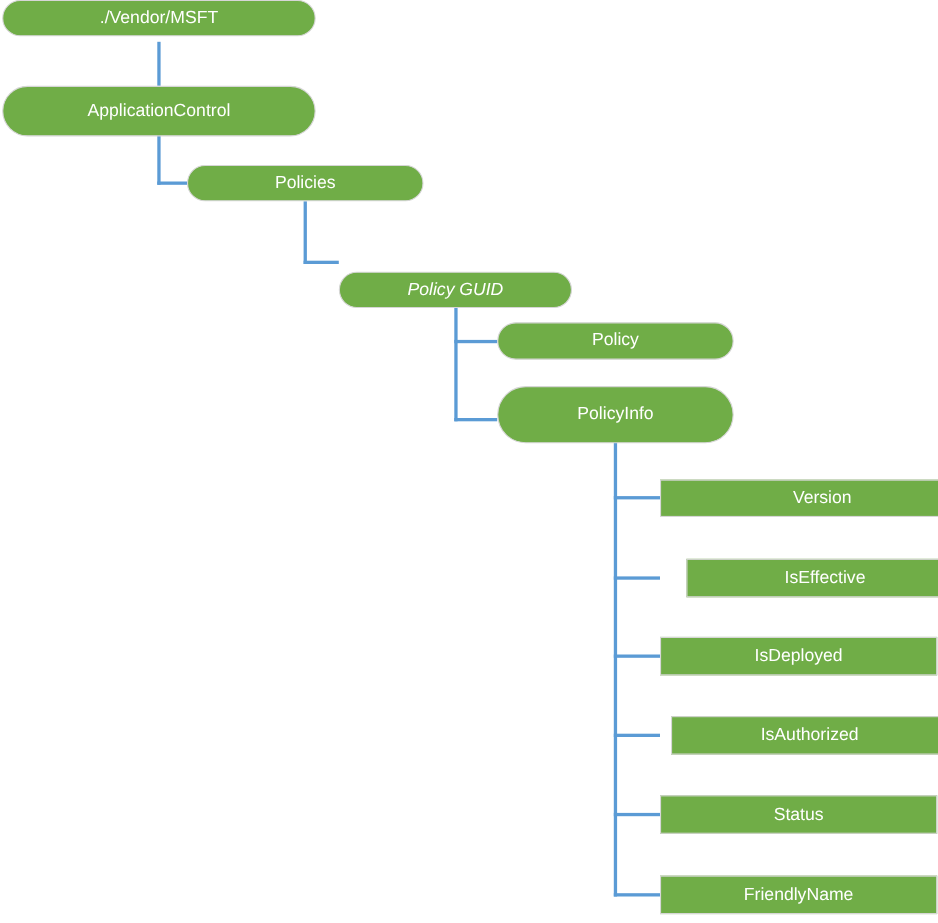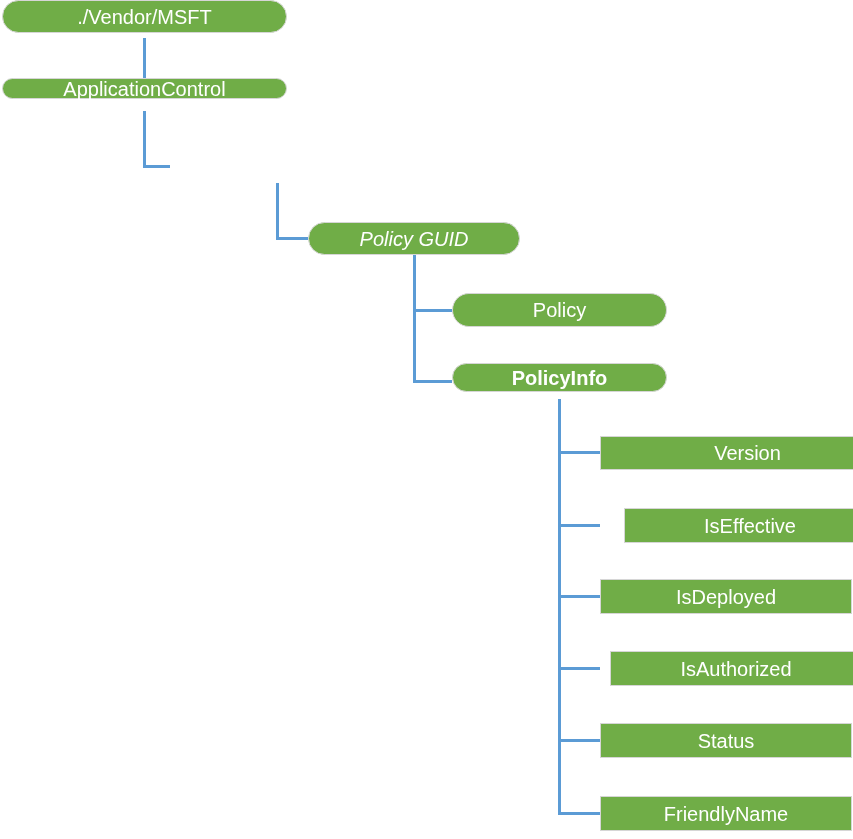--- a/index.html
+++ b/index.html
@@ -17,35 +17,35 @@
     background:var(--background);
     overflow:hidden;
   }
   .node{
     position:absolute;
     background:var(--node-fill);
     color:var(--node-text);
     border:1.5px solid var(--node-border);
     box-sizing:border-box;
     display:flex;align-items:center;justify-content:center;
-    font-size:20px;line-height:1;
+    font-size:16px;line-height:1;
     white-space:nowrap;
   }
   .pill{border-radius:999px;}
   .rect{border-radius:0;}
-  .italic{font-style:italic;}
+  .italic{font-style:italic;margin-top:25px;}
   .vline,.hline{position:absolute;background:var(--connector);}
 
   
   #n-vendor-msft        {left:2;  top:5;  width:285px;height:33px;left:2px;}
-  #n-application-control{left:2px;  top:78px; width:285px;height:21px;}
+  #n-application-control{left:2px;  top:78px; width:285px;height:46px;}
   #n-policies           {left:170px;top:150px;width:215px;height:33px;}
   #n-policy-guid        {left:308px;top:222px;width:212px;height:33px;}
   #n-policy             {left:452px;top:293px;width:215px;height:34px;}
-  #n-policy-info        {left:452px;top:363px;width:215px;height:29px;font-weight:bold;}
+  #n-policy-info        {left:452px;top:351px;width:215px;height:52px;}
   #n-version            {left:600px;top:436px;width:295px;height:34px;}
   #n-is-effective       {left:600px;top:508px;width:252px;height:35px;margin-left:24px;}
   #n-is-deployed        {left:600px;top:579px;width:252px;height:35px;text-align:right;}
   #n-is-authorized      {left:600px;top:651px;width:252px;height:35px;margin-left:10px;}
   #n-status             {left:600px;top:723px;width:252px;height:35px;}
   #n-friendly-name      {left:600px;top:796px;width:252px;height:35px;}
 
   
   #c-v1 {left:143px;top:38px; width:3px; height:40px;}
   #c-v2 {left:143px;top:111px;width:3px; height:57px;}
@@ -79,20 +79,21 @@
   <div class="vline" id="c-v5"></div>
   <div class="hline" id="c-h5a"></div>
   <div class="hline" id="c-h5b"></div>
   <div class="hline" id="c-h5c"></div>
   <div class="hline" id="c-h5d"></div>
   <div class="hline" id="c-h5e"></div>
   <div class="hline" id="c-h5f"></div>
 
   <div class="node pill" id="n-vendor-msft">./Vendor/MSFT</div>
   <div class="node pill" id="n-application-control">ApplicationControl</div>
+  <div class="node pill" id="n-policies">Policies</div>
   <div class="node pill italic" id="n-policy-guid">Policy GUID</div>
   <div class="node pill" id="n-policy">Policy</div>
   <div class="node pill" id="n-policy-info">PolicyInfo</div>
   <div class="node rect" id="n-version">Version</div>
   <div class="node rect" id="n-is-effective">IsEffective</div>
   <div class="node rect" id="n-is-deployed">IsDeployed</div>
   <div class="node rect" id="n-is-authorized">IsAuthorized</div>
   <div class="node rect" id="n-status">Status</div>
   <div class="node rect" id="n-friendly-name">FriendlyName</div>
 

